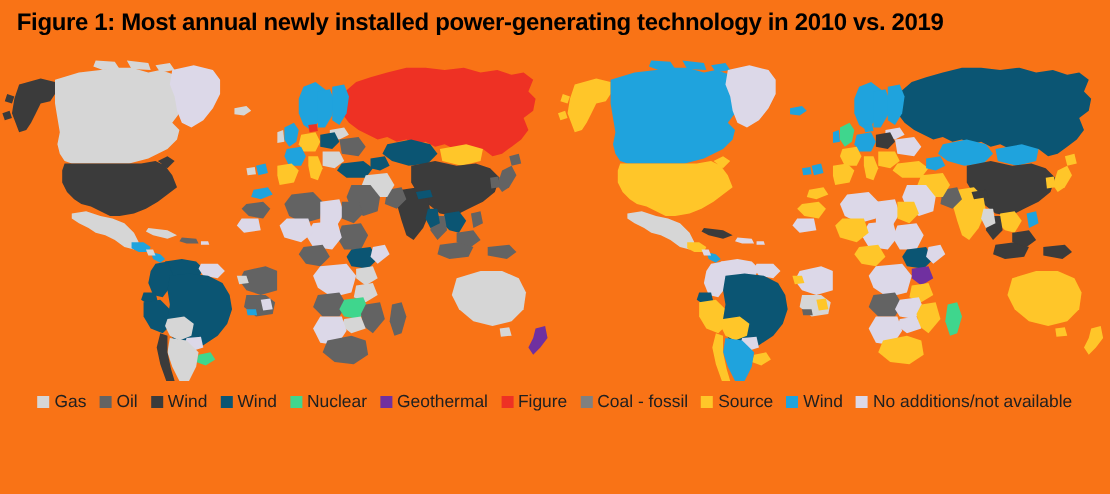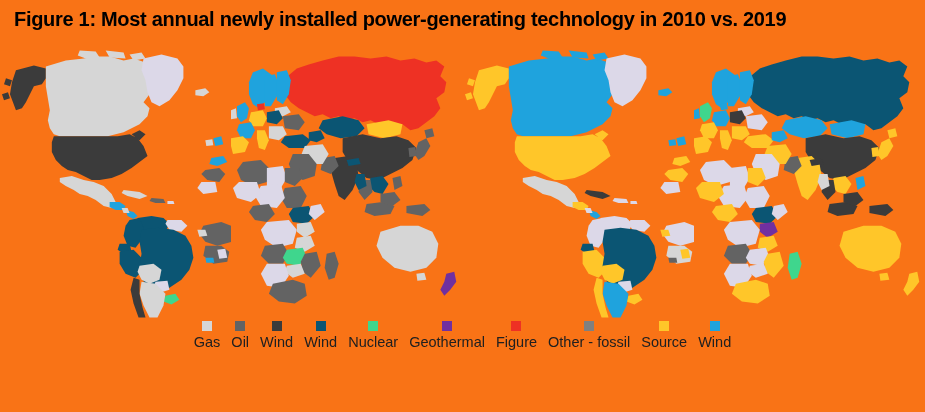--- a/index.html
+++ b/index.html
@@ -49,21 +49,21 @@
     width: 925px;
     height: 26px;
     display: flex;
     flex-direction: row;
     align-items: center;
     justify-content: center;
     gap: 11px;
   }
   .legend-item {
     display: flex;
-    flex-direction: column;
+    flex-direction: row;
     align-items: center;
     gap: 4px;
     white-space: nowrap;
   }
   .legend-swatch {
     width: 10px; height: 10px;
     flex: 0 0 auto;
     display: block;
   }
   .legend-label {
@@ -404,26 +404,30 @@
     <div class="legend-item">
       <span class="legend-swatch" style="background:#7030a0"></span>
       <span class="legend-label">Geothermal</span>
     </div>
     <div class="legend-item">
       <span class="legend-swatch" style="background:#ee3124"></span>
       <span class="legend-label">Figure</span>
     </div>
     <div class="legend-item">
       <span class="legend-swatch" style="background:#808080"></span>
-      <span class="legend-label">Other - fossil</span>
+      <span class="legend-label">Coal - fossil</span>
     </div>
     <div class="legend-item">
       <span class="legend-swatch" style="background:#ffc629"></span>
       <span class="legend-label">Source</span>
     </div>
     <div class="legend-item">
       <span class="legend-swatch" style="background:#1fa3dd"></span>
       <span class="legend-label">Wind</span>
     </div>
+    <div class="legend-item">
+      <span class="legend-swatch" style="background:#dcd8e8"></span>
+      <span class="legend-label">No additions/not available</span>
+    </div>
   </div>
 
 
 </div>
 
 </body></html>

